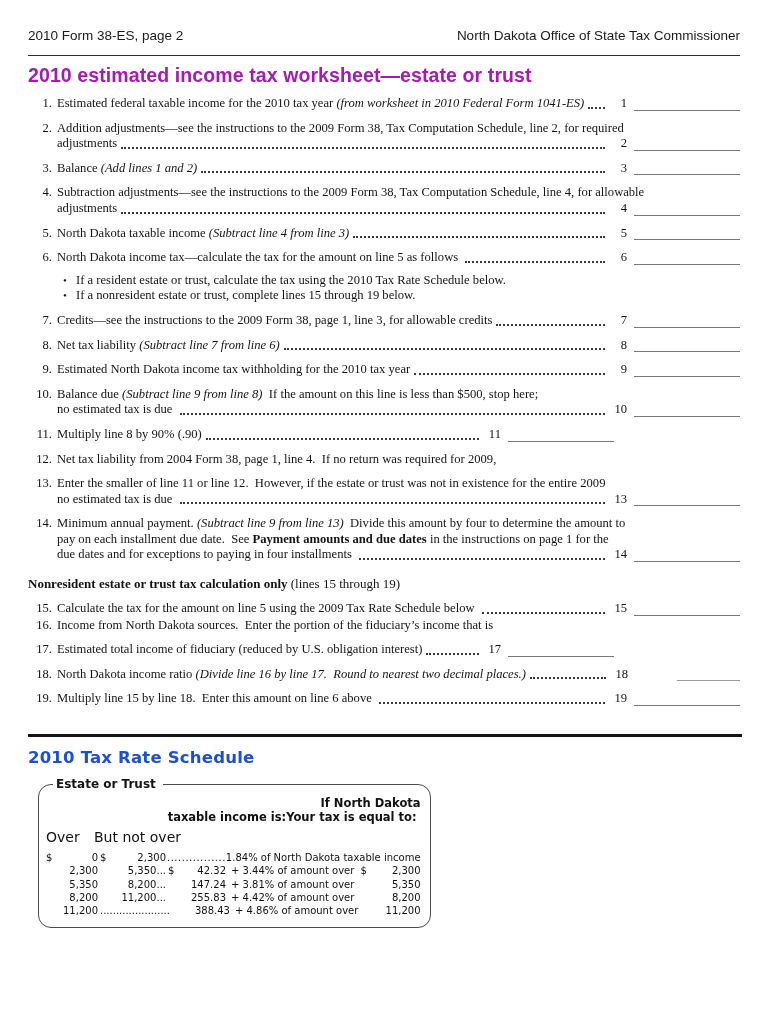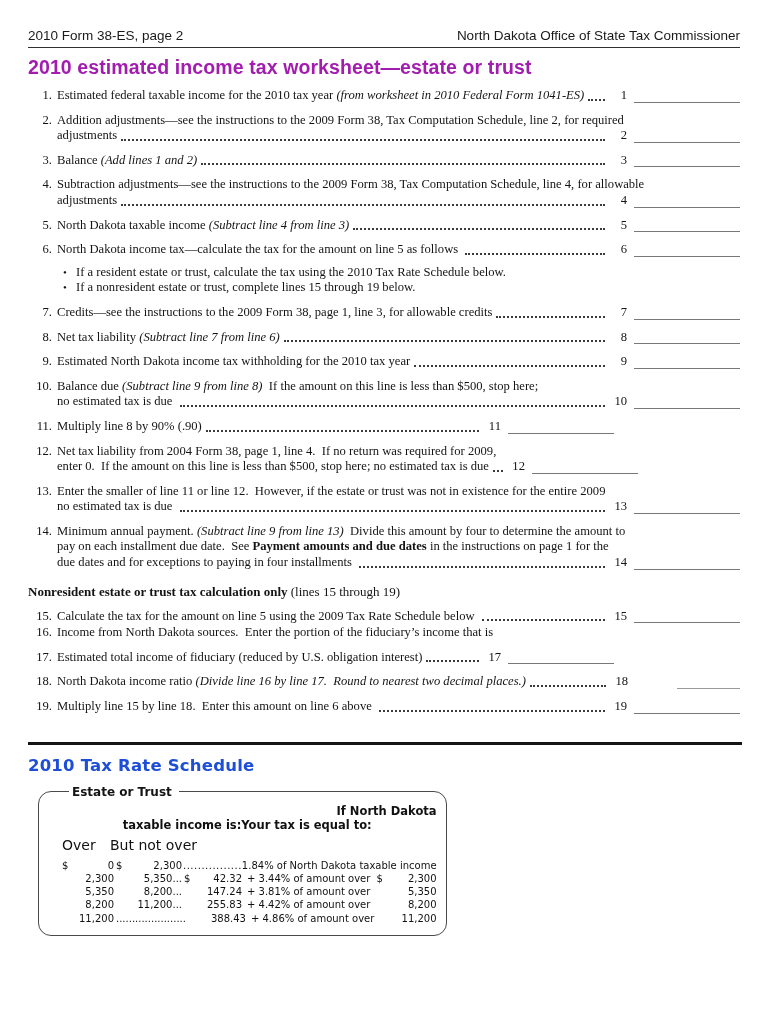--- a/index.html
+++ b/index.html
@@ -5,21 +5,21 @@
   html,body{margin:0;padding:0;background:#fff;}
   .page{
     position:relative;width:770px;height:1024px;background:#fff;overflow:hidden;
     box-sizing:border-box;padding:28px 30px 0 28px;
     color:#111;
   }
   
   .hdr{
     display:flex;justify-content:space-between;align-items:flex-end;
     font-family:"Liberation Sans",sans-serif;font-size:13.5px;color:#1a1a1a;
-    padding-bottom:4px;border-bottom:1.6px solid #2f2f2f;
+    padding-bottom:12px;border-bottom:1.6px solid #2f2f2f;
   }
   .title{
     font-family:"Liberation Sans",sans-serif;font-weight:bold;font-size:19.5px;
     letter-spacing:.1px;margin:8px 0 9px 0;color:#a21caf;
   }
   
   .worksheet{font-family:"Liberation Serif",serif;font-size:12.6px;color:#141414;}
   .witem{margin-top:9px;}
   .witem.tight{margin-top:1px;}
   .wrow{display:flex;align-items:baseline;line-height:15.6px;white-space:pre;}
@@ -41,29 +41,29 @@
   .wsection b{font-weight:bold;}
   
   .thickrule{height:3.2px;background:#151515;margin:27px -2px 0 0;}
   .sched-title{
     font-family:"DejaVu Sans",sans-serif;font-weight:bold;font-size:16.5px;
     margin:11px 0 10px 0;color:#1d4ed8;letter-spacing:.2px;
   }
   fieldset.ratebox{
     width:338px;box-sizing:border-box;margin:0 12px 0 10px;
     border:1.6px solid #4a4a4a;border-radius:13px;
-    padding:2px 9px 10px 23px;
+    padding:2px 9px 10px 7px;
     font-family:"DejaVu Sans",sans-serif;
   }
   fieldset.ratebox legend{
     font-weight:bold;font-size:12px;color:#141414;
     margin-left:7px;padding:0 7px 0 3px;
   }
   .rb-h1{font-weight:bold;font-size:11.5px;line-height:14px;margin-top:3px;text-align:right;}
-  .rb-h2{display:flex;justify-content:center;font-weight:bold;
+  .rb-h2{display:flex;justify-content:flex-end;font-weight:bold;
          font-size:11.5px;line-height:14px;padding-right:4px;}
   .rb-cols{font-size:14px;margin:5px 0 6px 0;display:flex;}
   .rb-cols .c-over{width:48px;}
   .rb-rows{font-size:10px;line-height:13.2px;}
   .rtr{display:flex;white-space:pre;}
   .rt-over{flex:0 0 52px;display:flex;justify-content:space-between;}
   .rt-but{flex:0 0 66px;display:flex;justify-content:space-between;margin-left:2px;}
   .rt-tax{flex:0 0 58px;display:flex;justify-content:space-between;margin-left:2px;}
   .rt-formula{margin-left:5px;}
   .rt-thr{flex:1 1 auto;display:flex;justify-content:space-between;margin-left:6px;}
@@ -118,21 +118,20 @@
       </div>
       <div class="witem">
         <div class="wrow"><span class="wnum">10.</span><span class="wbody"><span>Balance due </span><i>(Subtract line 9 from line 8)</i><span>  If the amount on this line is less than $500, stop here;</span></span></div>
         <div class="wrow"><span class="wnum"></span><span class="wbody"><span>no estimated tax is due </span></span><span class="dots"></span><span class="lnum">10</span><span class="blank"></span></div>
       </div>
       <div class="witem">
         <div class="wrow short"><span class="wnum">11.</span><span class="wbody"><span>Multiply line 8 by 90% (.90)</span></span><span class="dots"></span><span class="lnum">11</span><span class="blank"></span></div>
       </div>
       <div class="witem">
         <div class="wrow"><span class="wnum">12.</span><span class="wbody"><span>Net tax liability from 2004 Form 38, page 1, line 4.  If no return was required for 2009,</span></span></div>
-        <div class="wrow short"><span class="wnum"></span><span class="wbody"><span>enter 0.  If the amount on this line is less than $500, stop here; no estimated tax is due</span></span><span class="dots"></span><span class="lnum">12</span><span class="blank"></span></div>
       </div>
       <div class="witem">
         <div class="wrow"><span class="wnum">13.</span><span class="wbody"><span>Enter the smaller of line 11 or line 12.  However, if the estate or trust was not in existence for the entire 2009</span></span></div>
         <div class="wrow"><span class="wnum"></span><span class="wbody"><span>no estimated tax is due </span></span><span class="dots"></span><span class="lnum">13</span><span class="blank"></span></div>
       </div>
       <div class="witem">
         <div class="wrow"><span class="wnum">14.</span><span class="wbody"><span>Minimum annual payment. </span><i>(Subtract line 9 from line 13)</i><span>  Divide this amount by four to determine the amount to</span></span></div>
         <div class="wrow"><span class="wnum"></span><span class="wbody"><span>pay on each installment due date.  See </span><b>Payment amounts and due dates</b><span> in the instructions on page 1 for the</span></span></div>
         <div class="wrow"><span class="wnum"></span><span class="wbody"><span>due dates and for exceptions to paying in four installments </span></span><span class="dots"></span><span class="lnum">14</span><span class="blank"></span></div>
       </div>

